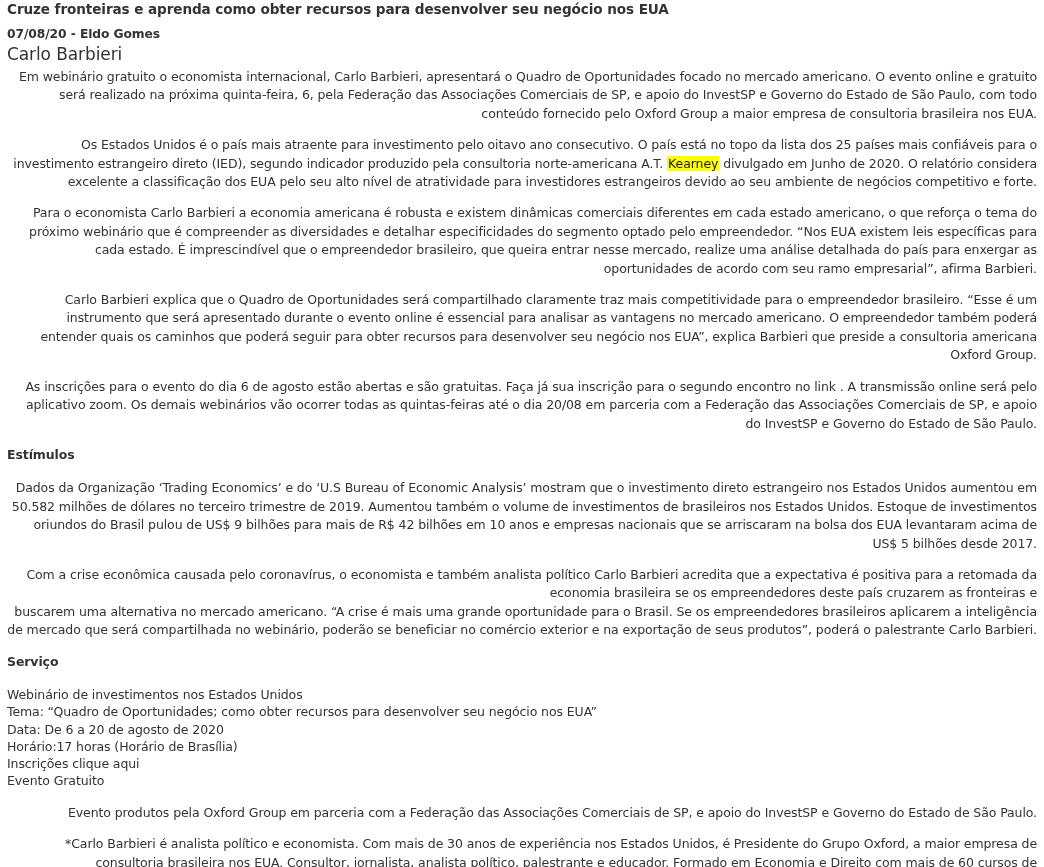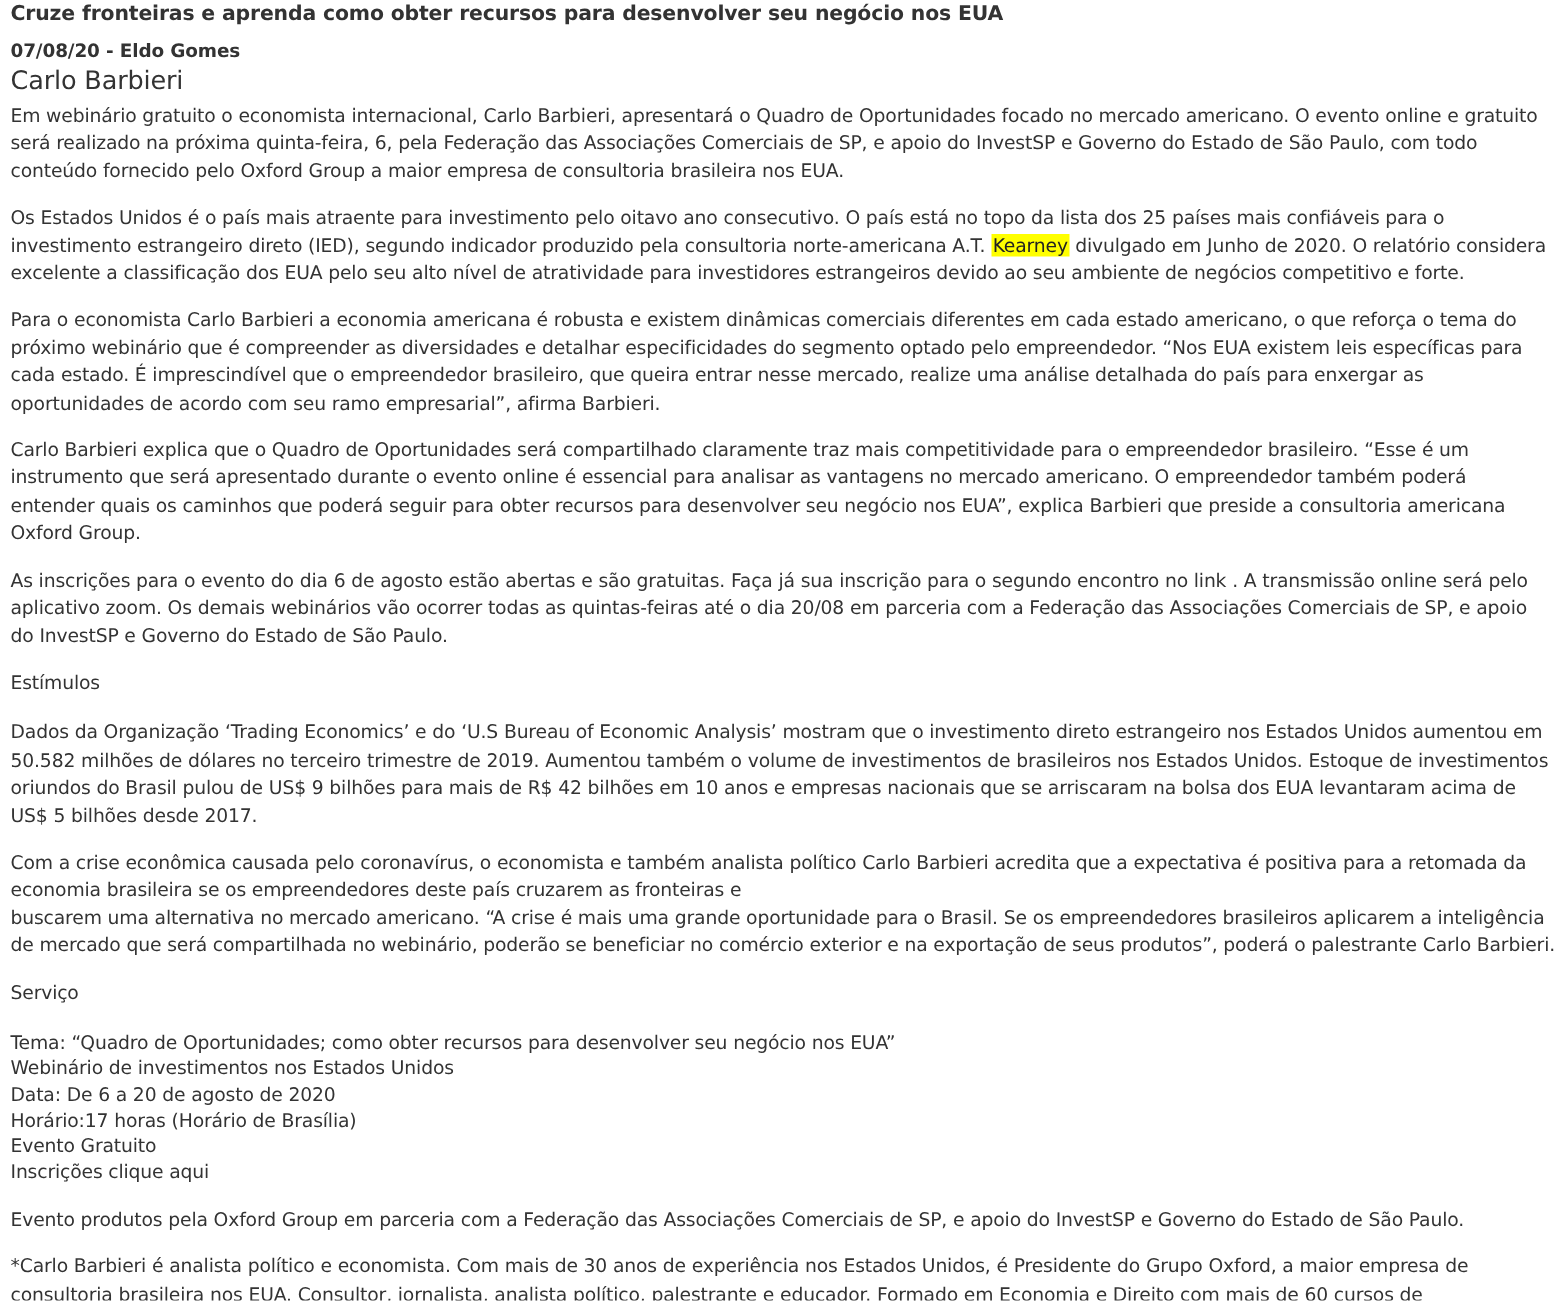--- a/index.html
+++ b/index.html
@@ -36,24 +36,25 @@
     font-weight: bold;
   }
   .subtitle {
     font-size: 17px;
     line-height: 20px;
     font-weight: normal;
     margin: 0 0 4px 0;
   }
   p.para {
     margin: 0 0 13px 0;
+    text-align: right;
   }
   .section-heading {
     font-size: 12.5px;
-    font-weight: normal;
+    font-weight: bold;
     line-height: 18.4px;
     margin: 0 0 15px 0;
   }
   .service-block {
     margin: 0 0 14px 0;
   }
   .service-line {
     line-height: 17.3px;
   }
   .highlight {
@@ -86,25 +87,25 @@
 
   <div class="section-heading">Estímulos</div>
 
   <p class="para">Dados da Organização ‘Trading Economics’ e do ‘U.S Bureau of Economic Analysis’ mostram que o investimento direto estrangeiro nos Estados Unidos aumentou em 50.582 milhões de dólares no terceiro trimestre de 2019. Aumentou também o volume de investimentos de brasileiros nos Estados Unidos. Estoque de investimentos oriundos do Brasil pulou de US$ 9 bilhões para mais de R$ 42 bilhões em 10 anos e empresas nacionais que se arriscaram na bolsa dos EUA levantaram acima de US$ 5 bilhões desde 2017.</p>
 
   <p class="para"><span>Com a crise econômica causada pelo coronavírus, o economista e também analista político Carlo Barbieri acredita que a expectativa é positiva para a retomada da economia brasileira se os empreendedores deste país cruzarem as fronteiras e</span><br><span>buscarem uma alternativa no mercado americano. “A crise é mais uma grande oportunidade para o Brasil. Se os empreendedores brasileiros aplicarem a inteligência de mercado que será compartilhada no webinário, poderão se beneficiar no comércio exterior e na exportação de seus produtos”, poderá o palestrante Carlo Barbieri.</span></p>
 
   <div class="section-heading">Serviço</div>
 
   <div class="service-block">
+    <div class="service-line">Webinário de investimentos nos Estados Unidos</div>
     <div class="service-line">Tema: “Quadro de Oportunidades; como obter recursos para desenvolver seu negócio nos EUA”</div>
-    <div class="service-line">Webinário de investimentos nos Estados Unidos</div>
     <div class="service-line">Data: De 6 a 20 de agosto de 2020</div>
     <div class="service-line">Horário:17 horas (Horário de Brasília)</div>
+    <div class="service-line">Inscrições clique aqui</div>
     <div class="service-line">Evento Gratuito</div>
-    <div class="service-line">Inscrições clique aqui</div>
   </div>
 
   <p class="para">Evento produtos pela Oxford Group em parceria com a Federação das Associações Comerciais de SP, e apoio do InvestSP e Governo do Estado de São Paulo.</p>
 
   <p class="para">*Carlo Barbieri é analista político e economista. Com mais de 30 anos de experiência nos Estados Unidos, é Presidente do Grupo Oxford, a maior empresa de consultoria brasileira nos EUA. Consultor, jornalista, analista político, palestrante e educador. Formado em Economia e Direito com mais de 60 cursos de especialização no Brasil e no exterior. Mais informações: oxfordusapontocom</p>
 
 </div>
 
 </body></html>

